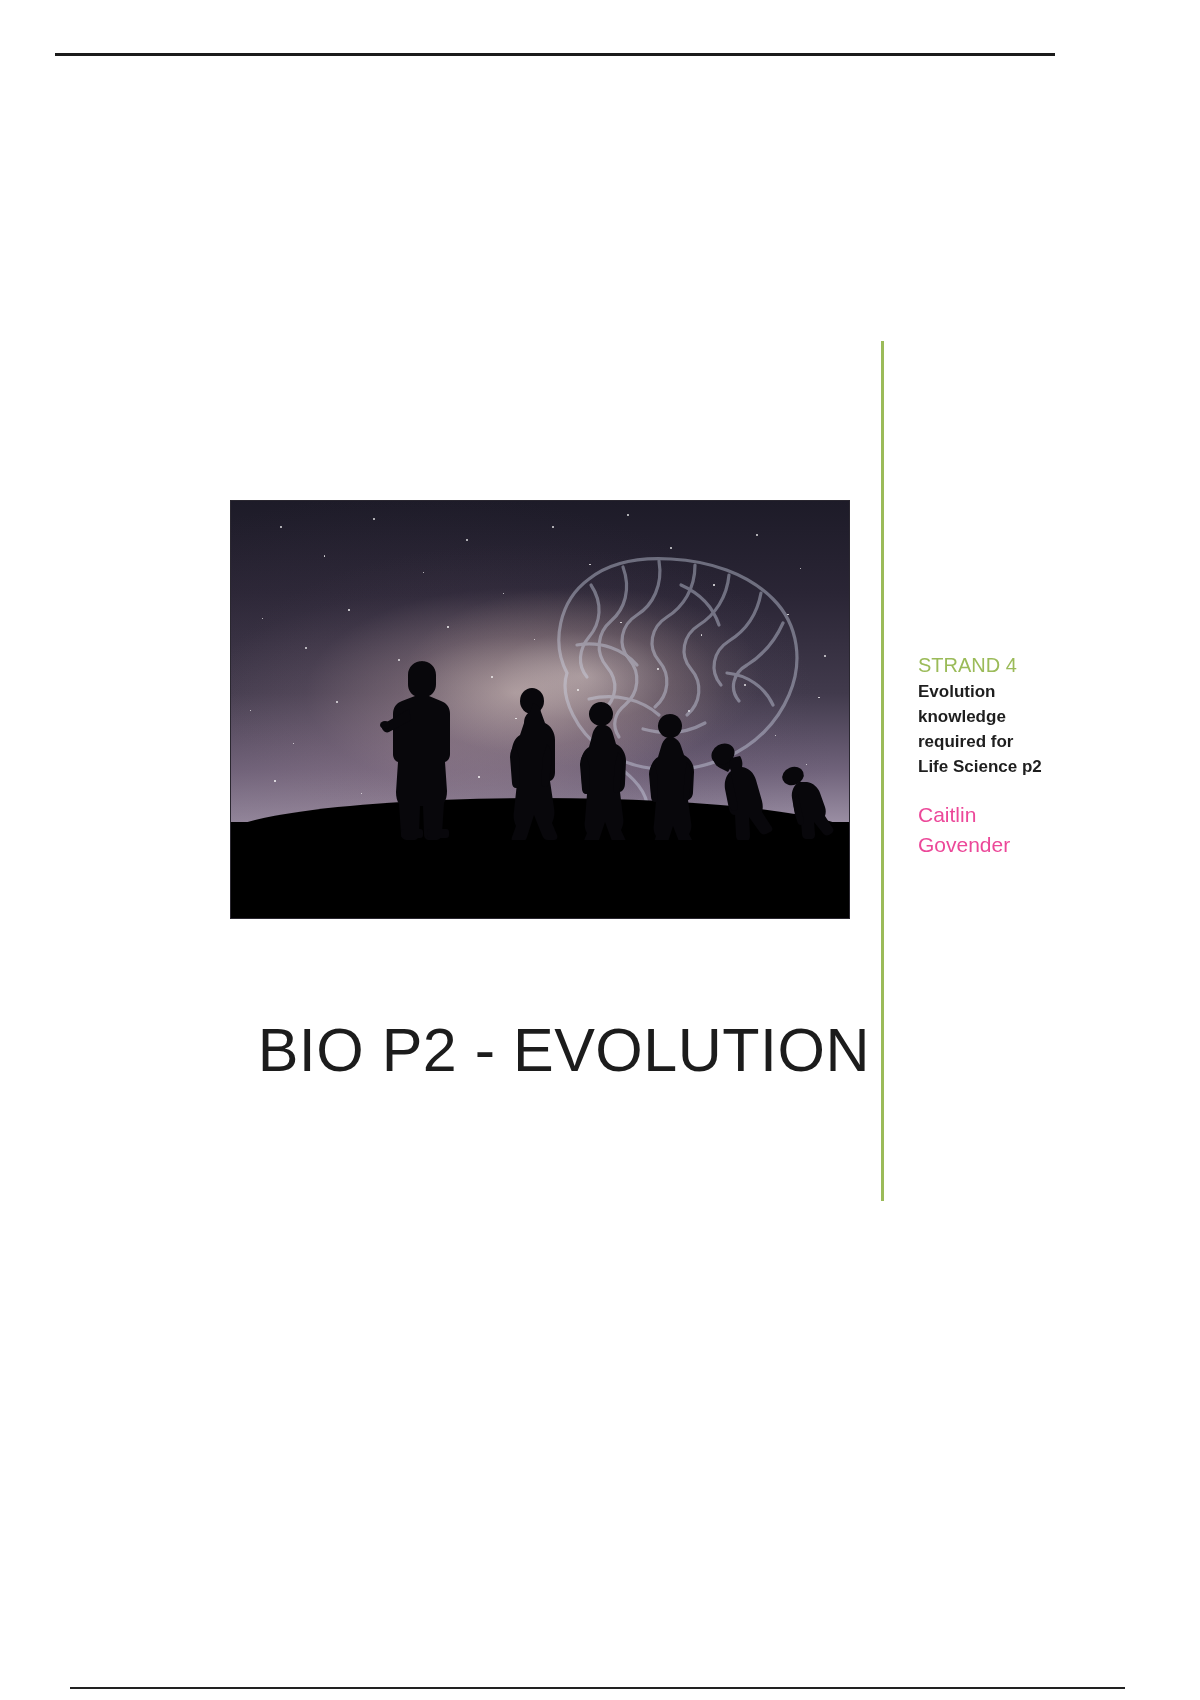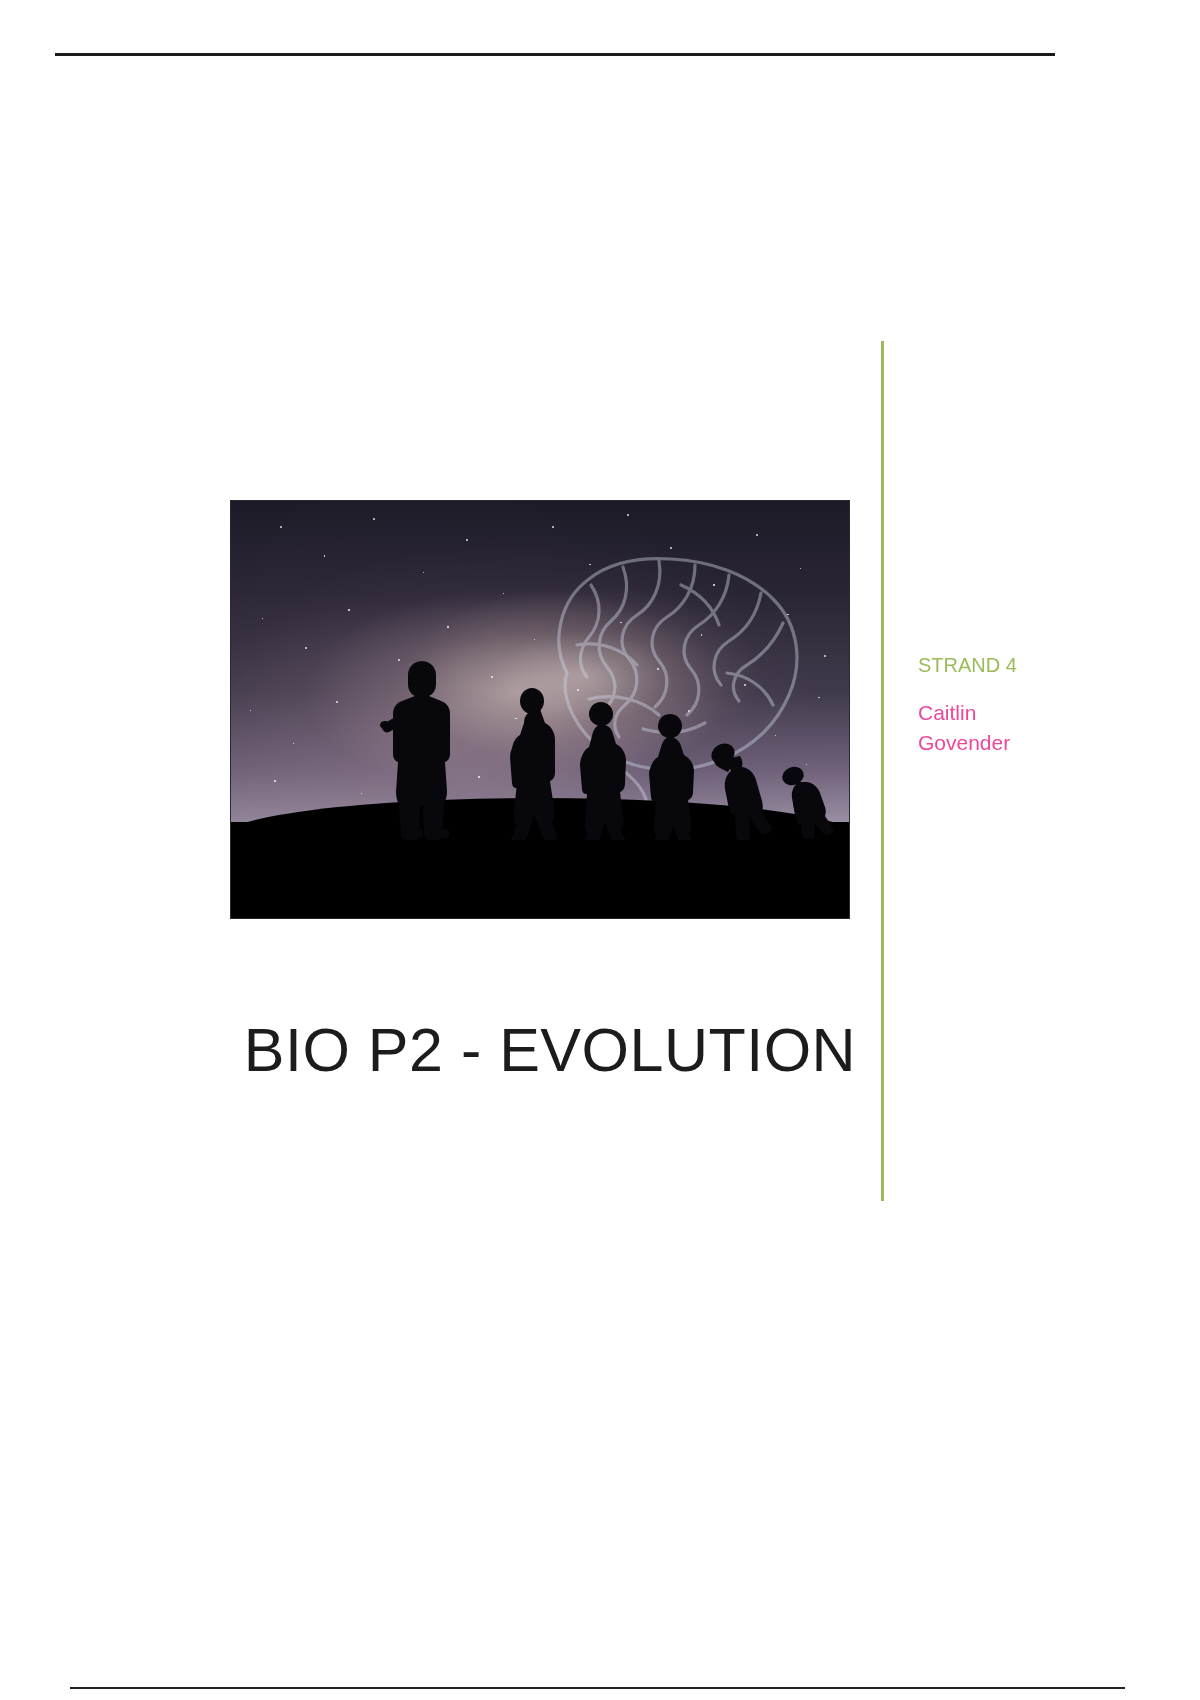--- a/index.html
+++ b/index.html
@@ -63,21 +63,21 @@
   .figure svg{display:block;}
 
   
   .doc-title{
     position:absolute;left:230px;top:1018px;width:640px;
     font-size:61px;
     font-weight:400;
     letter-spacing:0.5px;
     color:#1c1c1c;
     line-height:1.05;
-    text-align:center;
+    text-align:right;
     white-space:nowrap;
   }
 
   
   .side-col{
     position:absolute;left:918px;top:652px;width:130px;
   }
   .strand-label{
     font-size:20px;
     color:#9bbb59;
@@ -228,16 +228,17 @@
       <path d="M20 22 c-5 3 -8 9 -7 16 l3 17 c1 4 3 6 6 6 l1 13 c0 3 2 5 5 5 h4 c3 0 4 -2 4 -5 l-1 -12 l8 10 c2 3 4 4 7 3 l3 -2 c2 -2 2 -4 0 -6 l-7 -11 c1 -3 1 -6 0 -9 l-5 -14 c-2 -6 -7 -10 -13 -11 z"></path>
       <path d="M19 34 c-4 4 -5 9 -4 14 l3 13 c1 3 2 4 4 4 c2 0 3 -2 3 -4 l-3 -13 z"></path>
     </svg>
   </div>
 </div>
 
 <div class="doc-title">BIO P2 - EVOLUTION</div>
 
 <div class="side-col">
   <div class="strand-label">STRAND 4</div>
+  <p class="subtitle">Evolution knowledge required for Life Science p2</p>
   <div class="author">Caitlin Govender</div>
 </div>
 
 <div class="rule-bottom"></div>
 
 </body></html>

